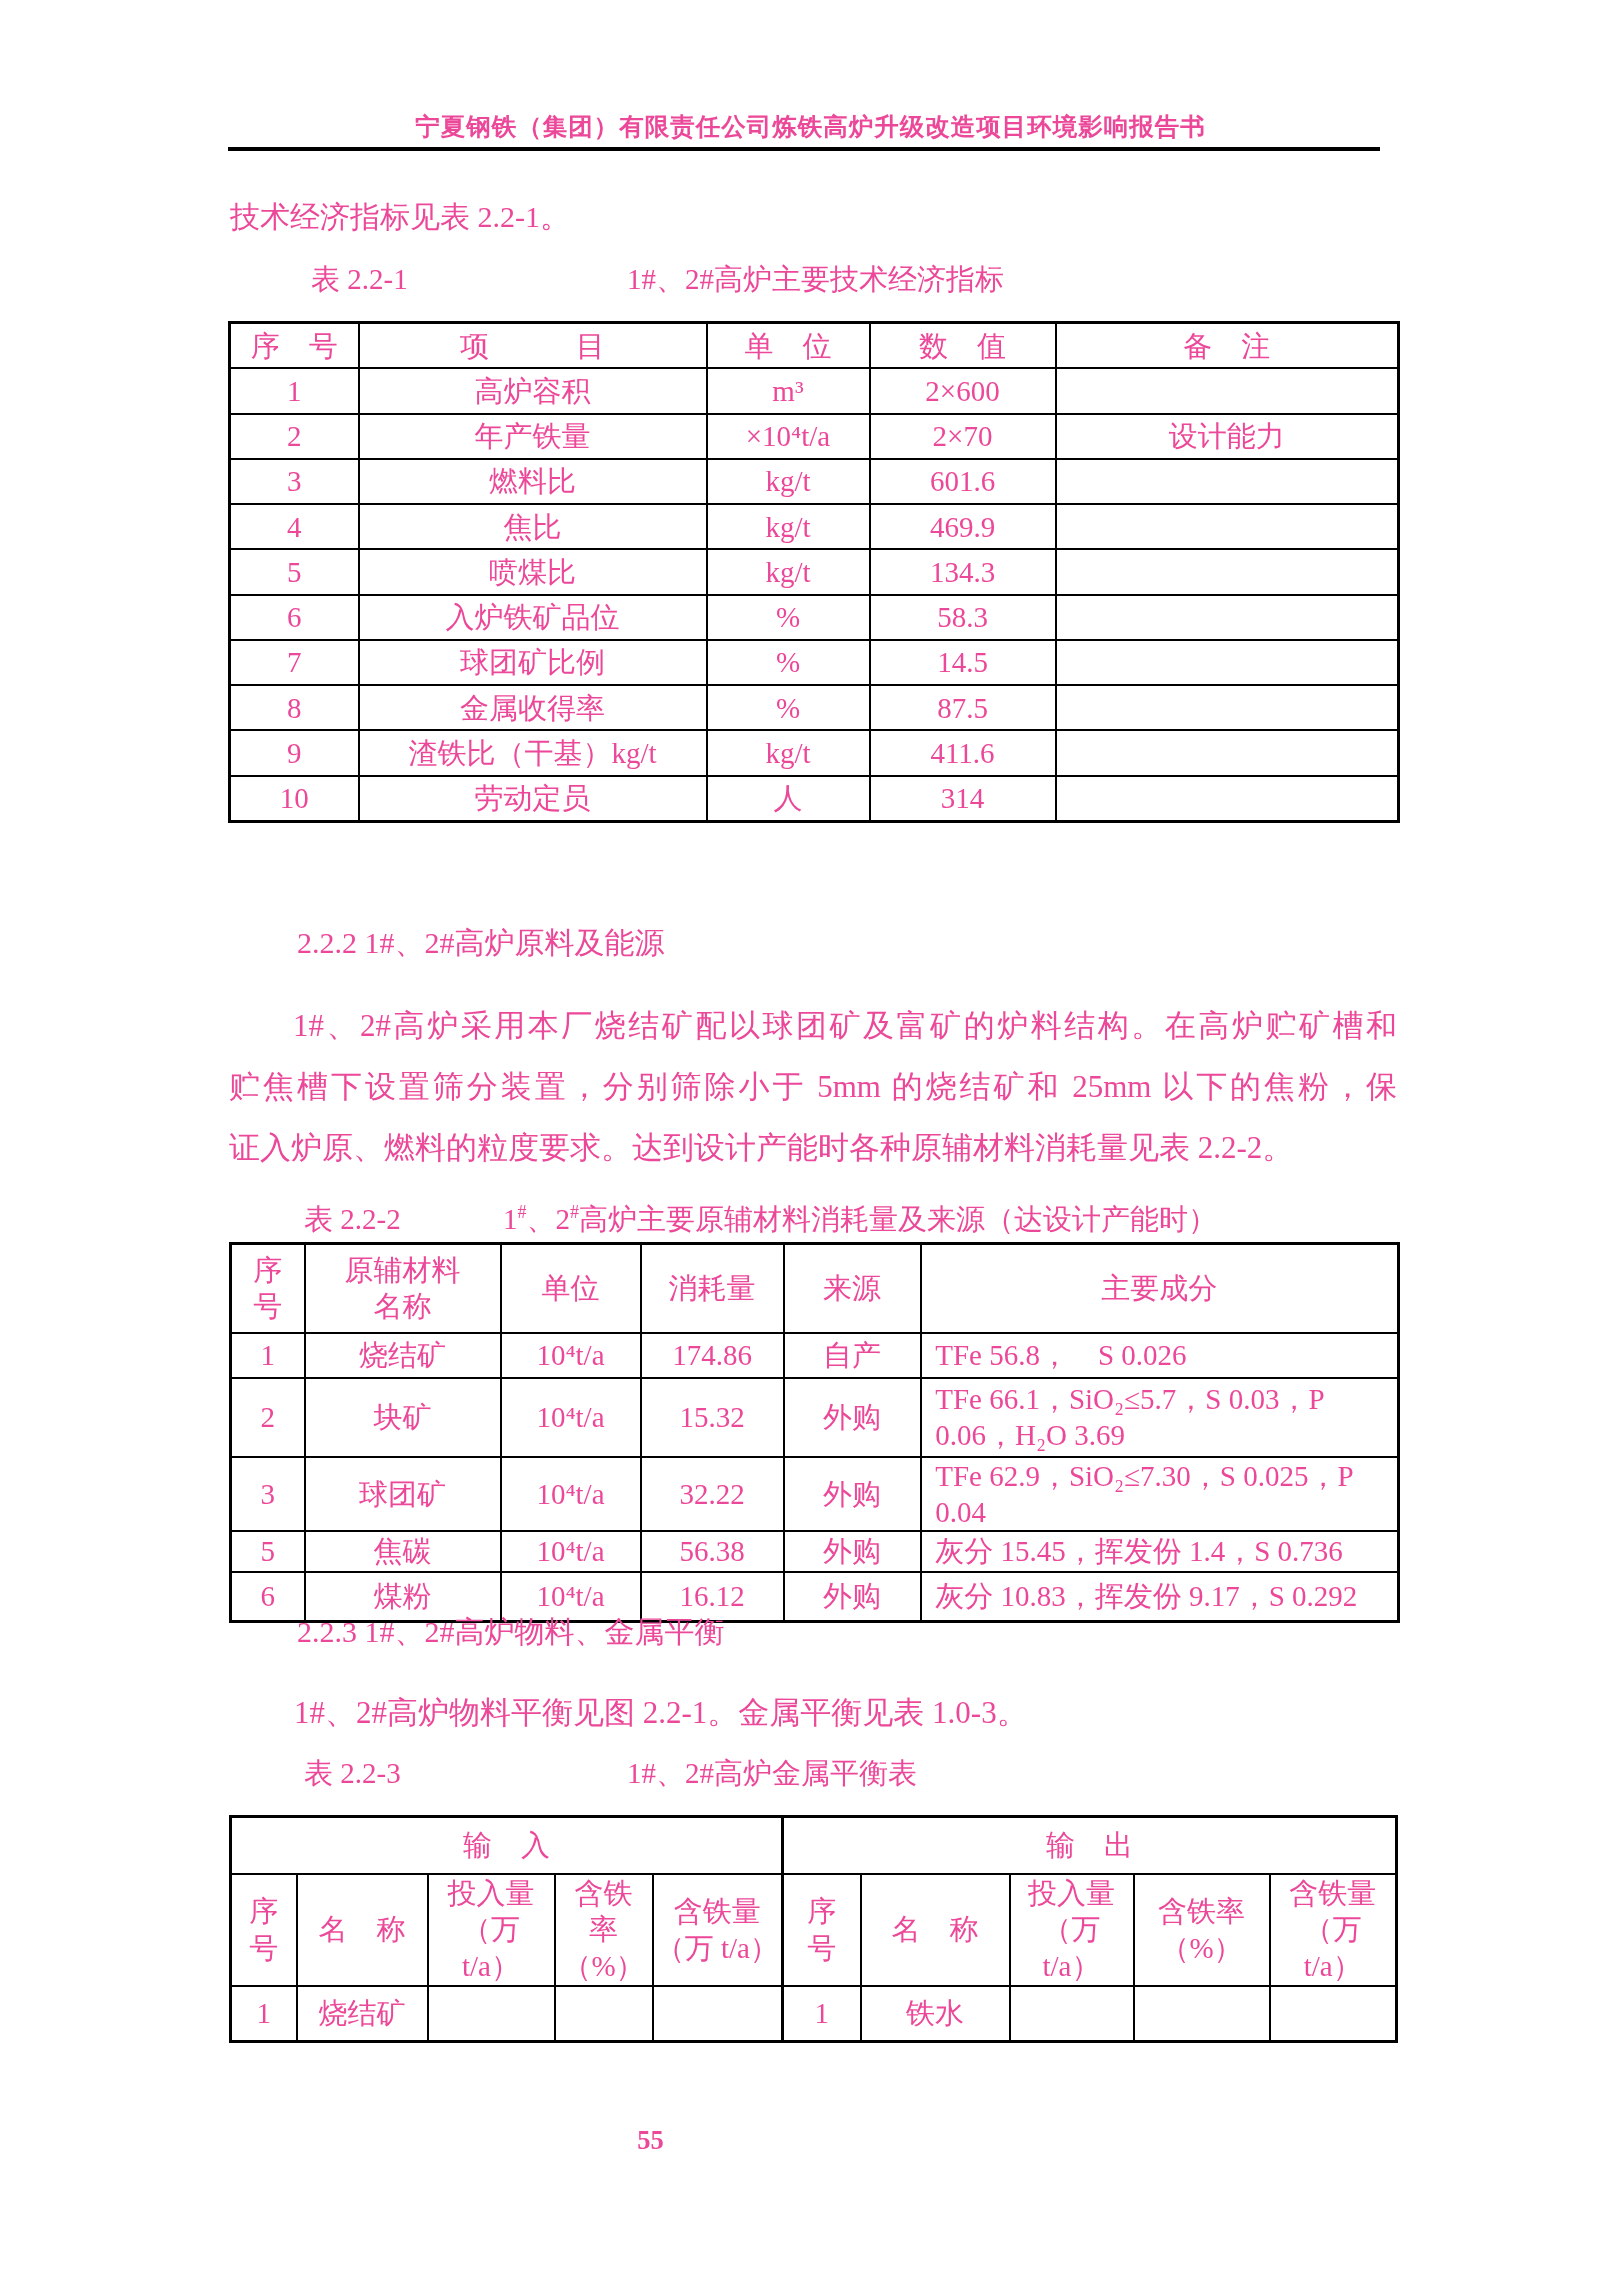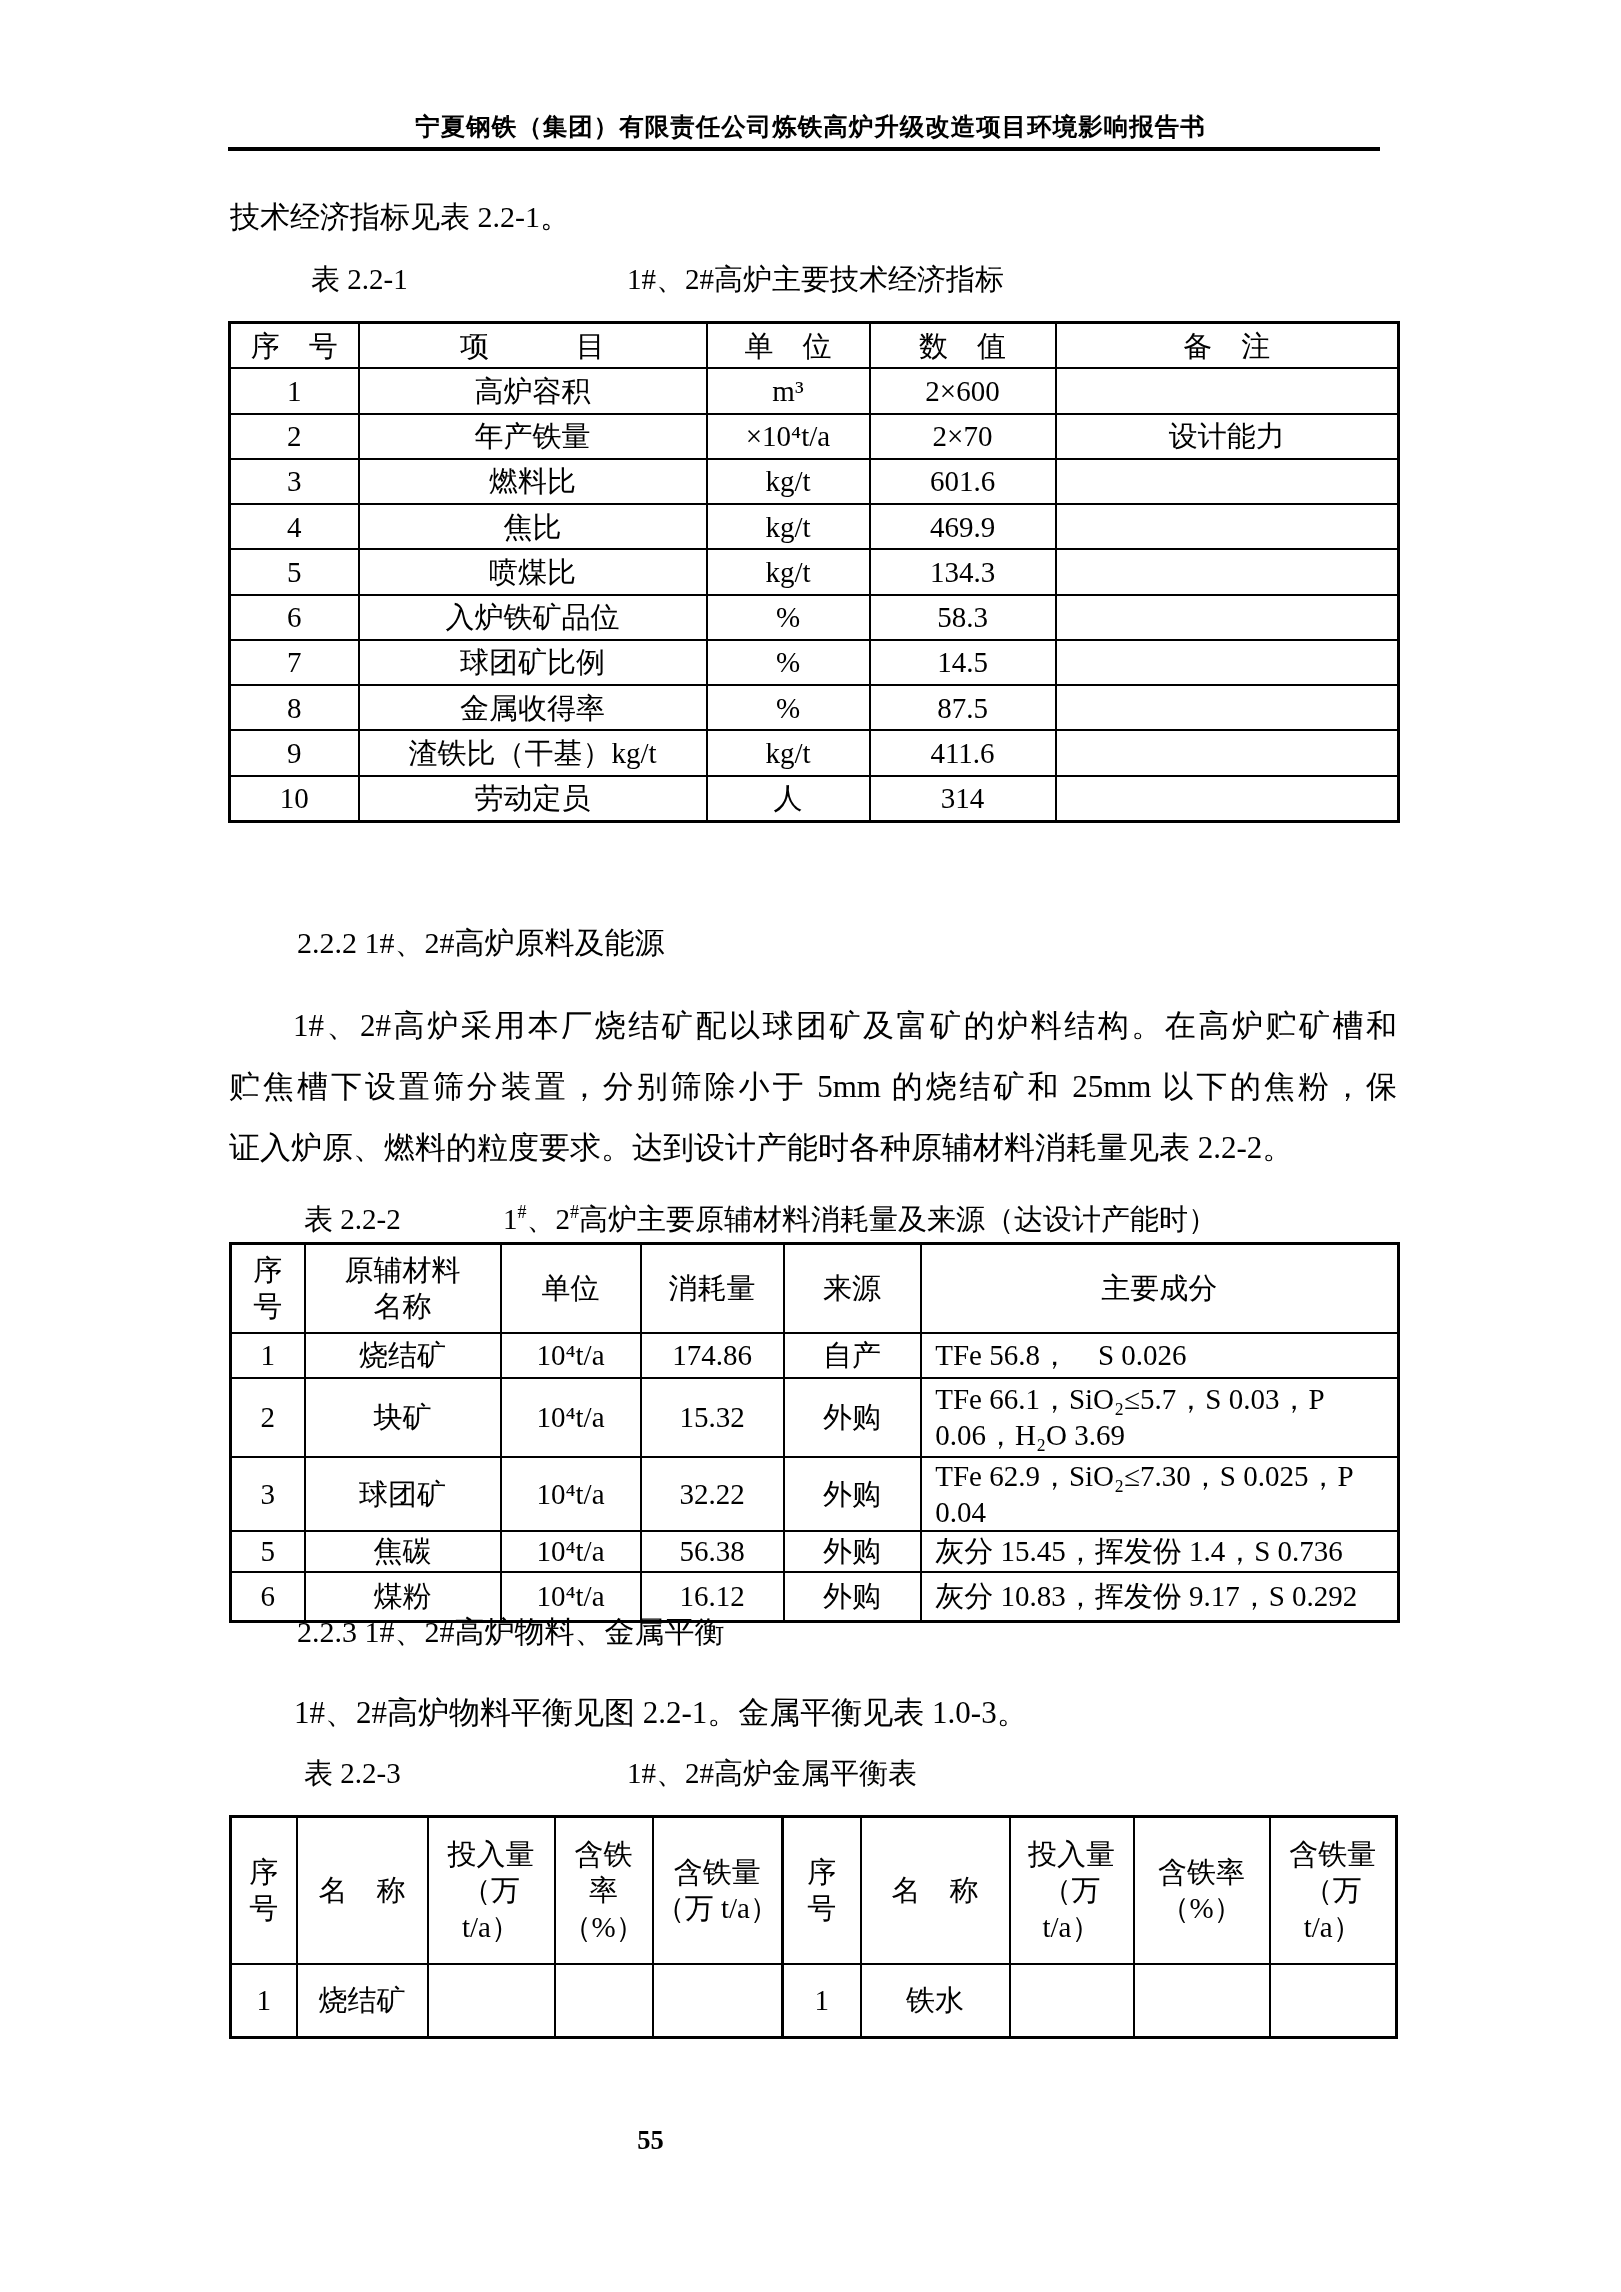--- a/index.html
+++ b/index.html
@@ -1,20 +1,20 @@
 <!DOCTYPE html>
 <html><head>
 <meta charset="utf-8">
 <style>
   html,body{margin:0;padding:0;background:#888;}
   .page{
     position:relative;
     width:1621px;height:2293px;
     background:#ffffff;
-    color:#000000;
+    color:#ec4899;
     font-family:"Liberation Serif","DejaVu Serif",serif;
     overflow:hidden;
   }
   .abs{position:absolute;}
   .doc-header{
     top:110px;left:0;width:1621px;
     text-align:center;
     font-size:24.5px;font-weight:bold;
     letter-spacing:1px;
   }
@@ -252,20 +252,24 @@
         <col style="width:127px">
         <col style="width:98px">
         <col style="width:130px">
       <col style="width:78px">
         <col style="width:149px">
         <col style="width:124px">
         <col style="width:136px">
         <col style="width:127px">
     </colgroup>
     <tbody>
+        <tr style="height:57px">
+      <th colspan="5">输　入</th>
+      <th colspan="5" class="thickleft">输　出</th>
+    </tr>
     <tr style="height:112px">
       <th>序
 号</th>
       <th>名　称</th>
       <th>投入量
 （万
 t/a）</th>
       <th>含铁
 率
 （%）</th>

